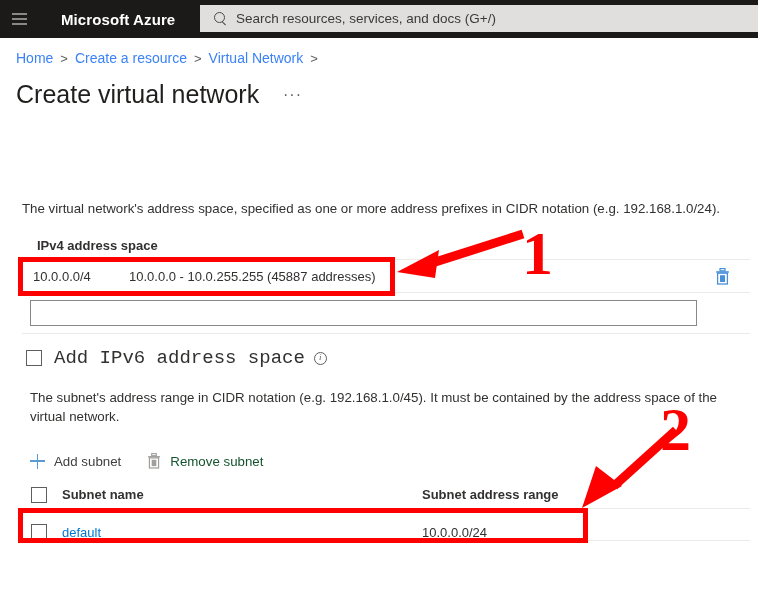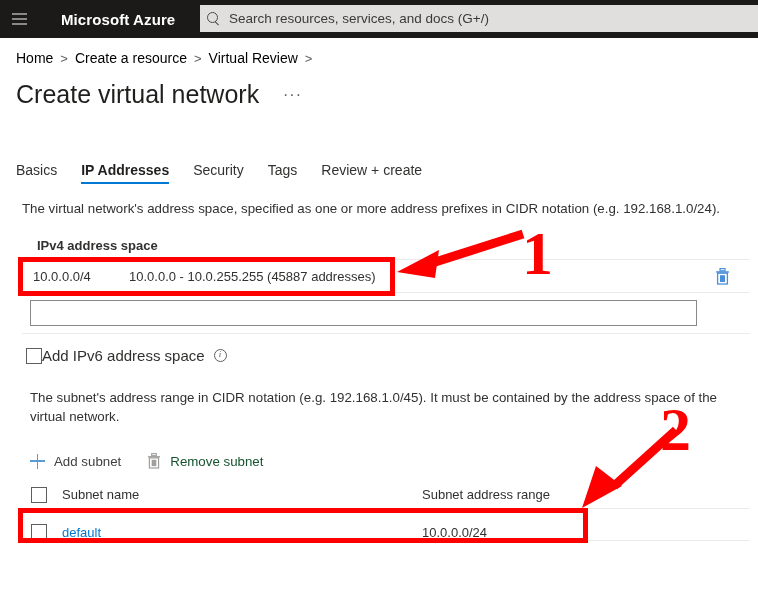--- a/index.html
+++ b/index.html
@@ -51,21 +51,21 @@
     letter-spacing: 0.1px;
     white-space: nowrap;
   }
   .searchbox {
     position: absolute;
     left: 200px; top: 5px;
     width: 558px; height: 27px;
     background: #e1dfdd;
     display: flex;
     align-items: center;
-    padding-left: 7px;
+    padding-left: 14px;
     cursor: text;
   }
   .search-glyph {
     width: 14px; height: 14px;
     position: relative;
     flex: 0 0 auto;
     margin-right: 8px;
   }
   .search-glyph::before {
     content: "";
@@ -93,21 +93,21 @@
   
   .breadcrumb {
     position: absolute;
     left: 16px; top: 50px;
     font-size: 14px;
     color: #0078d4;
     white-space: nowrap;
     display: flex;
     align-items: baseline;
   }
-  .bc-link { color: #000000; cursor: pointer; }
+  .bc-link { color: #3b82f6; cursor: pointer; }
   .bc-sep {
     color: #605e5c;
     margin: 0 7px;
     font-size: 13px;
   }
 
   
   .page-title {
     position: absolute;
     left: 16px; top: 80px;
@@ -229,23 +229,25 @@
     align-items: center;
   }
   .cbox {
     width: 16px; height: 16px;
     border: 1px solid #605e5c;
     background: #ffffff;
     cursor: pointer;
     flex: 0 0 auto;
   }
   .ipv6-label {
-    font-size: 15px;
-    color: #323130;
-    white-space: nowrap;
+    font-size: 19px;
+    color: #323130;
+    margin-left: 12px;
+    white-space: nowrap;
+    font-family: Liberation Mono, monospace;
   }
   .info-icon {
     width: 13px; height: 13px;
     border: 1px solid #605e5c;
     border-radius: 50%;
     margin-left: 9px;
     position: relative;
     cursor: pointer;
     flex: 0 0 auto;
   }
@@ -330,21 +332,21 @@
     width: 360px;
     font-size: 13px;
     color: #323130;
     flex: 0 0 auto;
   }
   .cell-name.link { color: #0078d4; cursor: pointer; }
   .cell-range {
     font-size: 13px;
     color: #323130;
   }
-  .th { font-weight: normal; }
+  .th { font-weight: bold; }
 
   
   .anno-box {
     position: absolute;
     border: 5px solid #fe0000;
     pointer-events: none;
   }
   #anno-box-1 { left: 18px; top: 257px; width: 377px; height: 39px; }
   #anno-box-2 { left: 18px; top: 508px; width: 570px; height: 35px; }
 
@@ -383,34 +385,27 @@
       <span class="search-glyph"></span>
       <span class="search-text">Search resources, services, and docs (G+/)</span>
     </div>
   </div>
 
   <div class="breadcrumb">
     <span class="bc-link">Home</span>
     <span class="bc-sep">&gt;</span>
     <span class="bc-link">Create a resource</span>
     <span class="bc-sep">&gt;</span>
-    <span class="bc-link">Virtual Review</span>
+    <span class="bc-link">Virtual Network</span>
     <span class="bc-sep">&gt;</span>
   </div>
 
   <div class="page-title">Create virtual network</div>
   <div class="title-ellipsis">···</div>
 
-  <div class="tabs">
-    <div class="tab">Basics</div>
-    <div class="tab active">IP Addresses</div>
-    <div class="tab">Security</div>
-    <div class="tab">Tags</div>
-    <div class="tab">Review + create</div>
-  </div>
 
   <div class="desc1">The virtual network's address space, specified as one or more address prefixes in CIDR notation (e.g. 192.168.1.0/24).</div>
   <div class="field-label">IPv4 address space</div>
 
   <div class="addr-row">
     <span class="addr-cidr">10.0.0.0/4</span>
     <span class="addr-range">10.0.0.0 - 10.0.255.255 (45887 addresses)</span>
     <span class="trash-btn">
       <svg width="15" height="17" viewBox="0 0 15 17">
         <rect x="5" y="0.6" width="5" height="2.2" fill="none" stroke="#4a90d9" stroke-width="1.2"></rect>

